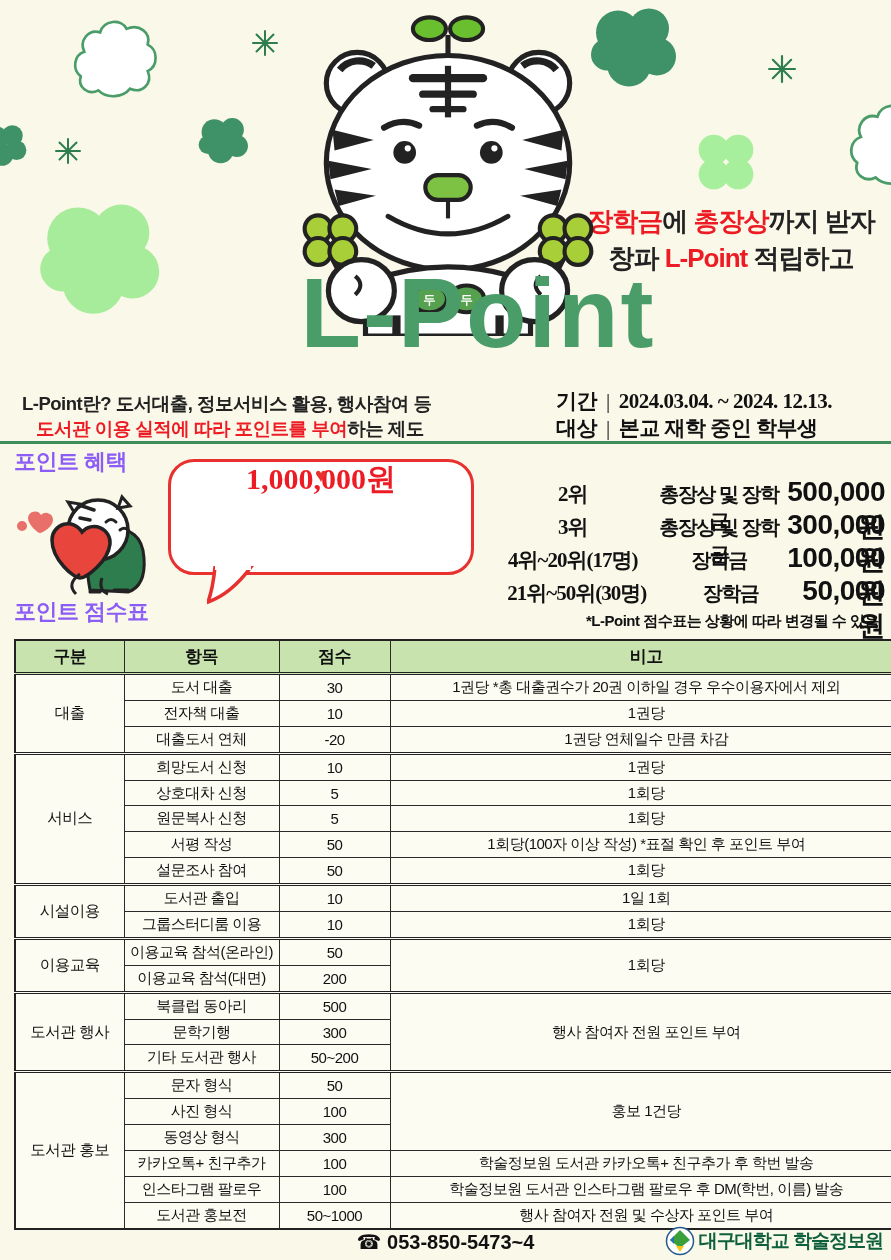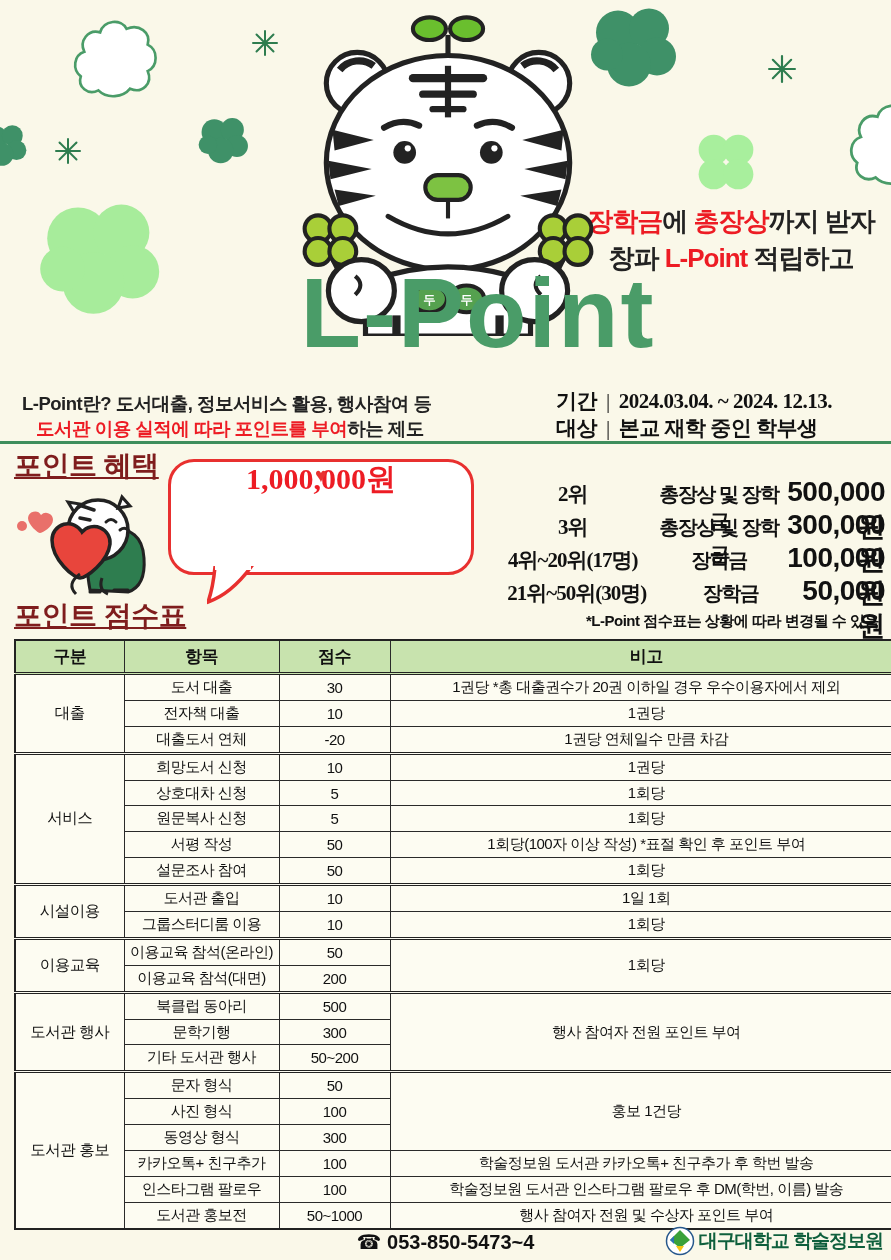--- a/index.html
+++ b/index.html
@@ -27,21 +27,21 @@
   #about .l1{color:#222;font-weight:600;}
   #about .l2{padding-left:14px;font-weight:700;}
   #about .l2 .tail{color:#222;}
 
   
   #info{top:388px;left:556px;width:330px;font-family:"Liberation Serif","DejaVu Serif",serif;
         font-size:21px;line-height:27px;color:#111;font-weight:600;letter-spacing:-0.5px;}
   #info .sep{padding:0 9px;font-weight:400;}
 
   
-  .section-heading{font-size:28px;font-weight:800;color:#7f1d1d;letter-spacing:-0.5px;text-decoration:underline;}
+  .section-heading{font-size:22px;font-weight:800;color:#8b5cf6;letter-spacing:-0.5px;}
   #benefit-heading{top:447px;left:14px;}
   #bubble{top:459px;left:168px;width:300px;height:110px;background:#fff;border:3.5px solid #e8302f;
           border-radius:26px;text-align:center;z-index:3;}
   #bubble .heart{position:absolute;top:2px;left:0;right:0;color:#e8302f;font-size:20px;line-height:22px;}
   #bubble .b1{margin-top:24px;font-family:"Liberation Serif","DejaVu Serif",serif;font-weight:700;
               font-size:28px;line-height:34px;color:#111;letter-spacing:-1px;}
   #bubble .b2{font-family:"Liberation Serif","DejaVu Serif",serif;font-weight:700;font-size:30px;
               line-height:34px;color:#ed1c24;}
   #bubble-tail{position:absolute;left:36px;top:104px;width:54px;height:42px;z-index:5;}
 

